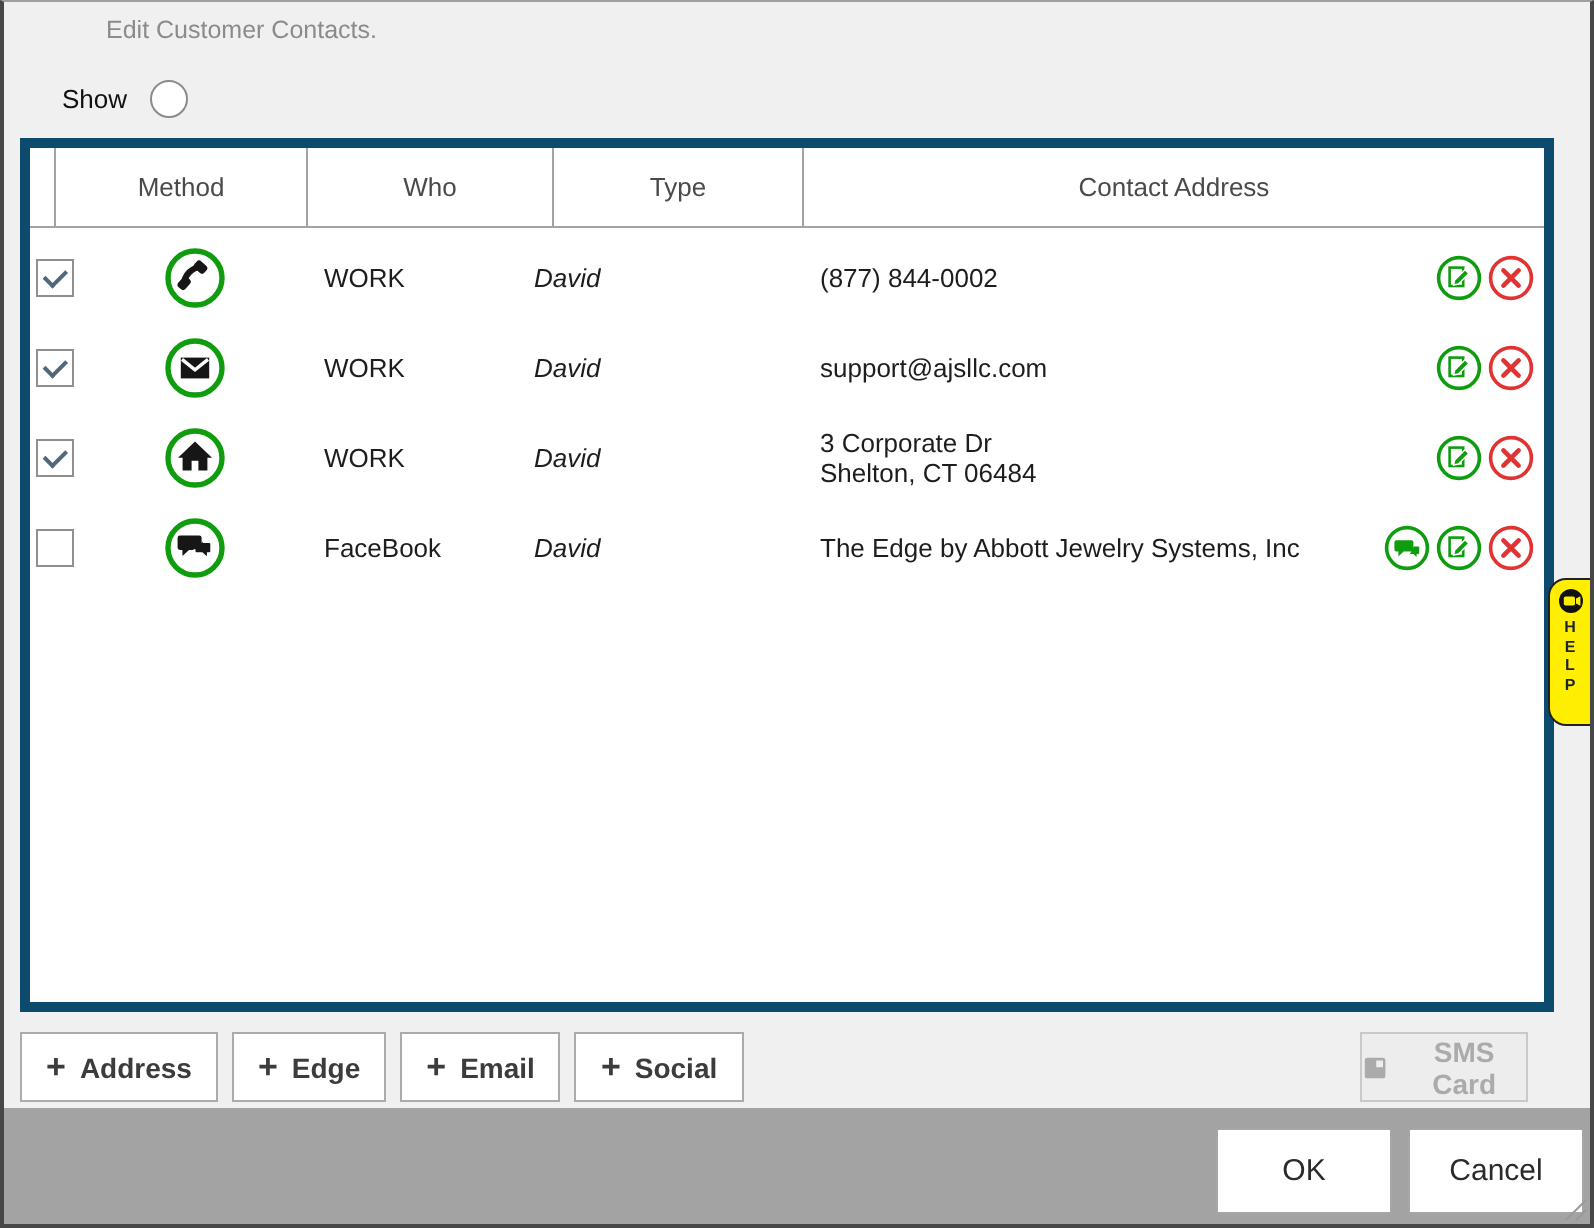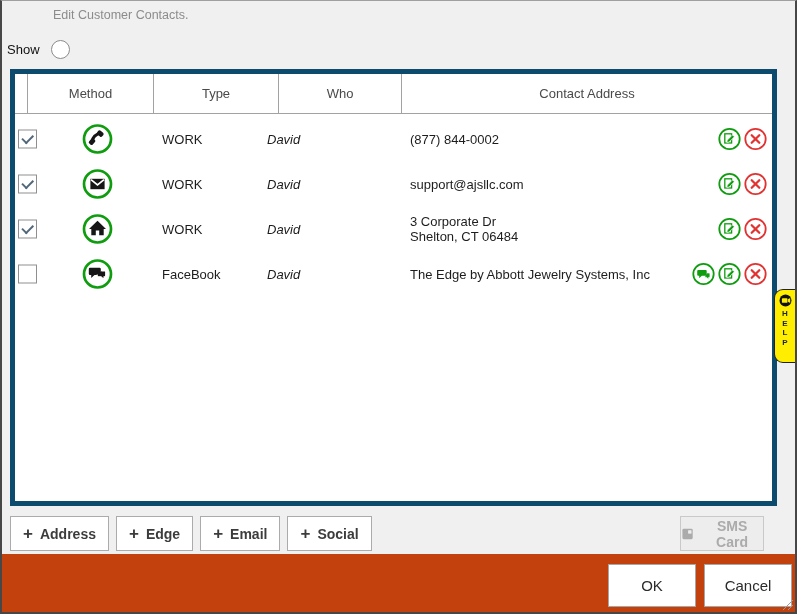--- a/index.html
+++ b/index.html
@@ -5,21 +5,21 @@
   * { margin:0; padding:0; box-sizing:border-box; font-family:"Liberation Sans", sans-serif; }
   html,body { width:797px; height:614px; background:#fff; }
   .dialog { position:relative; width:797px; height:614px; background:#f0f0f0;
             border-left:2px solid #474747; border-right:2px solid #474747;
             border-bottom:2px solid #474747; border-top:1px solid #9f9f9f; overflow:hidden; }
 
   .titlebar { position:absolute; top:0; left:0; right:0; height:28px; color:#8b8b8b;
               font-size:12.5px; line-height:28px; padding-left:9px;margin-left:42px; }
 
   .show-row { position:absolute; top:35px; left:5px; height:26px; display:flex; align-items:center; }
-  .show-label { font-size:13px; color:#111; margin-right:11px; }
+  .show-label { font-size:13px; color:#111; margin-right:11px;margin-left:24px; }
   .radio-opt { display:flex; align-items:center; margin-right:17px; }
   .radio { width:19px; height:19px; border-radius:50%; background:#fff; border:1px solid #8b8b8b;
            position:relative; margin-right:6px; flex:none; }
   .radio.selected { border:2px solid #333; }
   .radio.selected::after { content:""; position:absolute; inset:2.5px; background:#333; border-radius:50%; }
   .radio-label { font-size:15px; color:#000; white-space:nowrap; }
 
   .grid { position:absolute; left:8px; top:68px; width:767px; height:437px;
           background:#fff; border:5px solid #0c4a6e; }
   .grid-head { display:flex; height:40px; border-bottom:1px solid #a2a2a2; }
@@ -51,21 +51,21 @@
   .add-row { position:absolute; left:8px; top:515px; display:flex; gap:7px; }
   .add-btn { height:35px; background:#fff; border:1px solid #ababab; font-size:14px; font-weight:bold;
              color:#3c3c3c; padding:0 12px; display:flex; align-items:center; gap:7px; cursor:pointer; }
   .plus { font-size:17px; font-weight:bold; line-height:1; }
 
   .sms-btn { position:absolute; left:678px; top:515px; width:84px; height:35px; background:#ededed;
              border:1px solid #c9c9c9; color:#ababab; font-weight:bold; font-size:14px;
              display:flex; align-items:center; justify-content:space-between; gap:7px; }
   .sms-btn.disabled { cursor:default; }
 
-  .btm-bar { position:absolute; left:0; right:0; bottom:0; height:58px; background:#c2410c; }
+  .btm-bar { position:absolute; left:0; right:0; bottom:0; height:58px; background:#a3a3a3; }
   .dlg-btn { position:absolute; top:10px; width:88px; height:43px; background:#fff;
              border:1px solid #a6a6a6; font-size:15px; color:#2b2b2b; cursor:pointer; }
   .ok-btn { left:606px; } .cancel-btn { left:702px; }
   .grip { position:absolute; right:1px; bottom:1px; }
 </style>
 </head>
 <body>
 
 <div class="dialog">
 
@@ -75,22 +75,22 @@
     <span class="show-label">Show</span>
     <span class="radio-opt">
       <span class="radio"></span>
     </span>
   </div>
 
   <div class="grid">
     <div class="grid-head">
       <div class="gh-cell w0"></div>
       <div class="gh-cell w1">Method</div>
+      <div class="gh-cell w3">Who</div>
       <div class="gh-cell w2">Type</div>
-      <div class="gh-cell w3">Who</div>
       <div class="gh-cell w4">Contact Address</div>
     </div>
 
     <div class="grid-body">
 
       <div class="grid-row">
         <span class="cb checked"></span>
         <svg class="micon" viewBox="0 0 31 31">
           <circle cx="15.5" cy="15.5" r="13.5" fill="#fff" stroke="#0f9d0f" stroke-width="2.7"></circle>
           <path d="M10 19 A 9 9 0 0 1 19 10" fill="none" stroke="#161616" stroke-width="3.1"></path>

